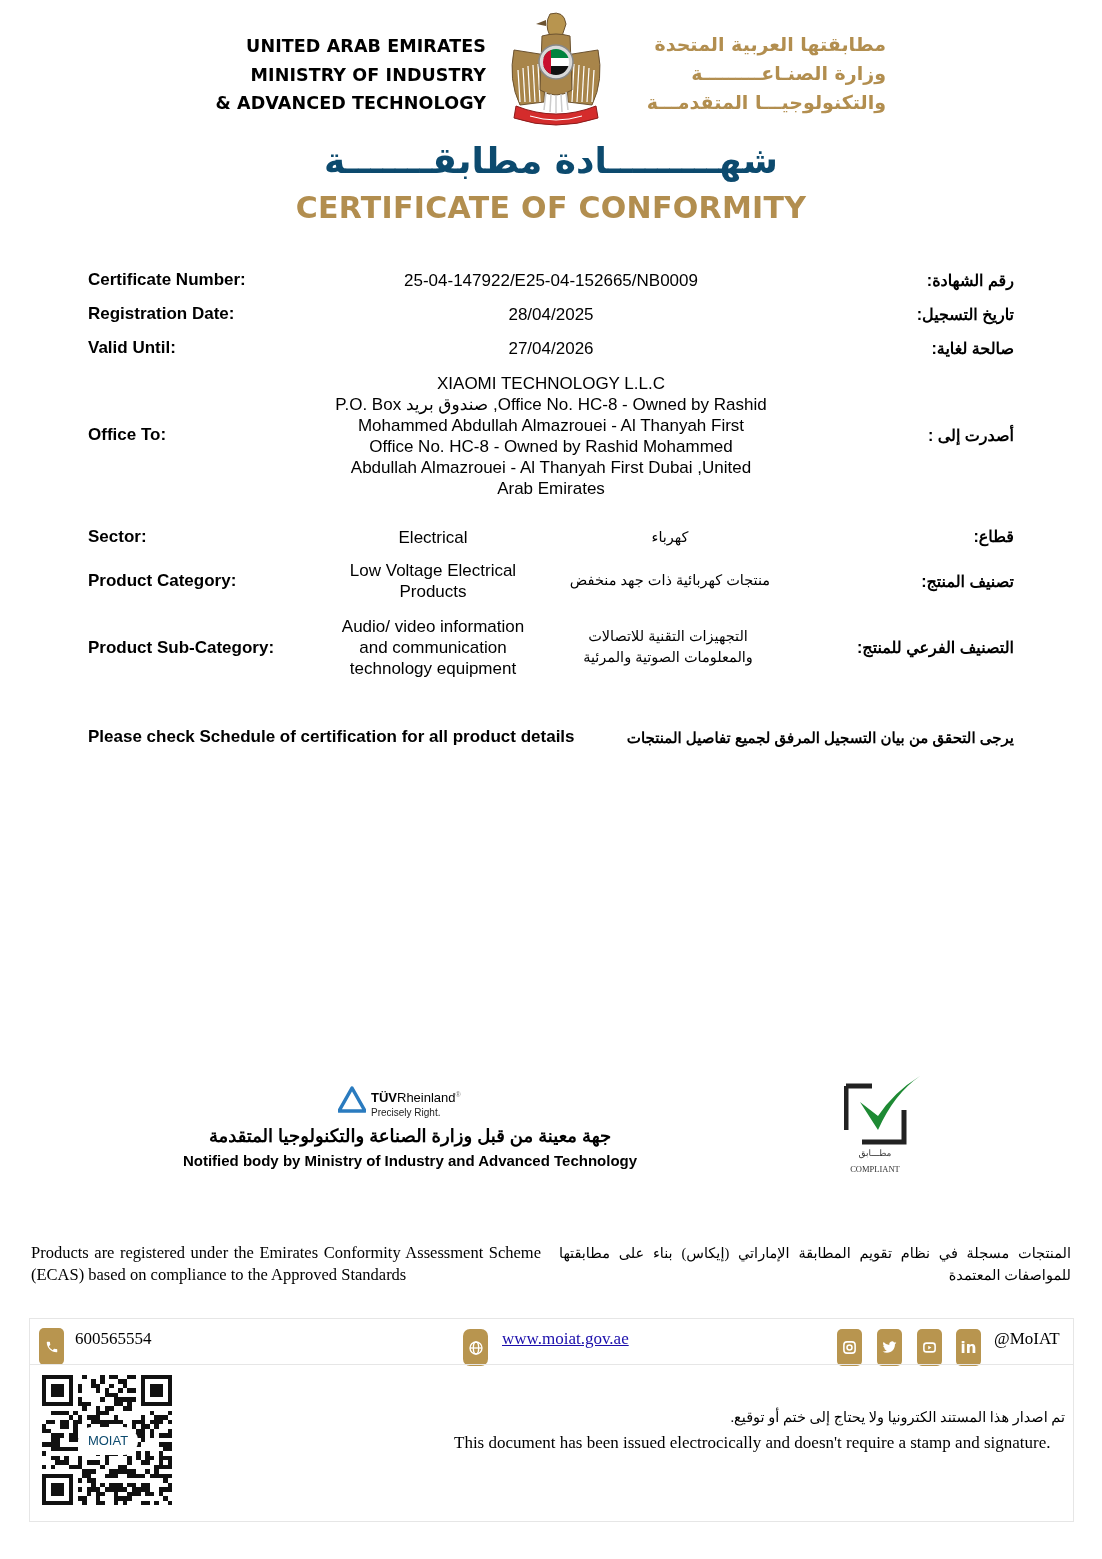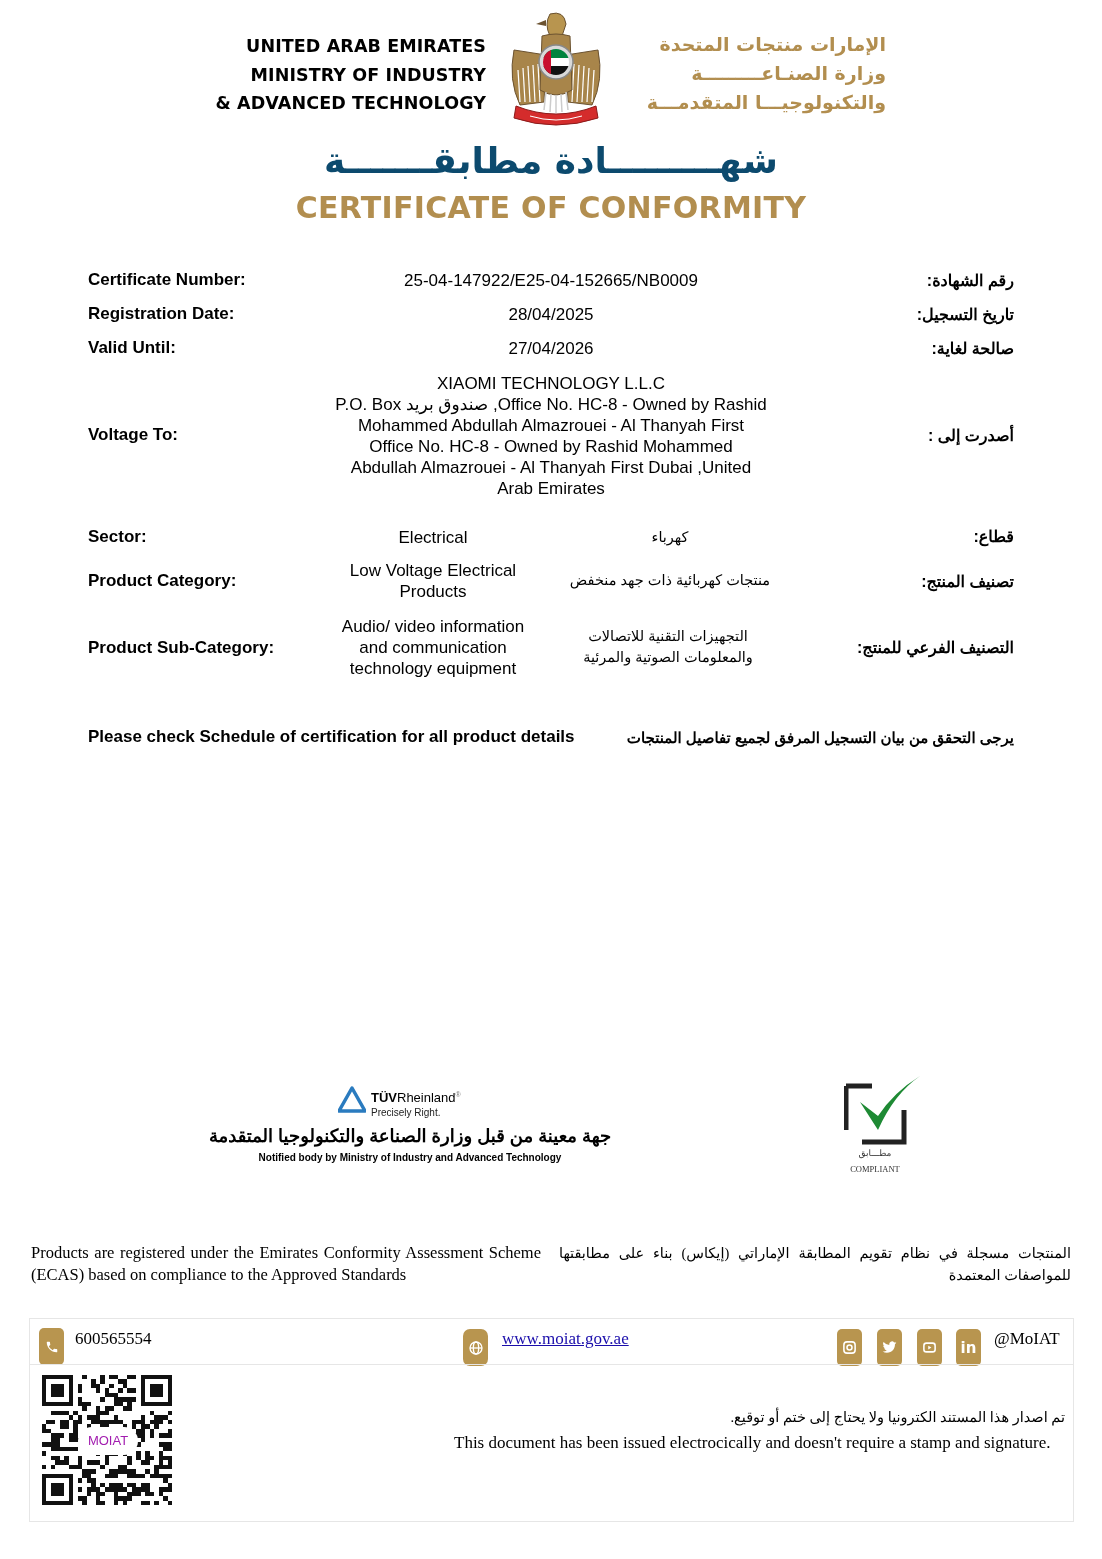--- a/index.html
+++ b/index.html
@@ -29,40 +29,40 @@
   .notice { position: absolute; left: 88px; top: 727px; font-weight: bold; font-size: 17px; text-align: center; }
   .notice-ar { position: absolute; right: 88px; top: 729px; font-weight: bold; font-size: 15px; direction: rtl; }
 
   
   .tuv { position: absolute; left: 338px; top: 1086px; width: 160px; height: 36px; }
   .tuv-name { position: absolute; left: 33px; top: 4px; font-size: 13px; color: #000; }
   .tuv-name b { font-weight: bold; }
   .tuv-sub { position: absolute; left: 33px; top: 21px; font-size: 10px; color: #222; }
   .nb-ar { position: absolute; left: 150px; width: 520px; top: 1125px; text-align: center; direction: rtl;
     font-weight: bold; font-size: 18px; }
-  .nb-en { position: absolute; left: 150px; width: 520px; top: 1152px; text-align: center; font-weight: bold; font-size: 10px; }
+  .nb-en { position: absolute; left: 150px; width: 520px; top: 1152px; text-align: center; font-weight: bold; font-size: 15px; }
 
   .compliant { position: absolute; left: 840px; top: 1068px; width: 84px; height: 112px; }
   .compliant-ar { position: absolute; left: 0; width: 70px; top: 80px; text-align: center; font-size: 9px; direction: rtl; color:#333; }
   .compliant-en { position: absolute; left: 0; width: 70px; top: 96px; text-align: center; font-size: 8.5px; color:#333; font-family: "Liberation Serif", serif; }
 
   
   .ecas-en { position: absolute; left: 31px; top: 1242px; width: 510px; font-family: "Liberation Serif", serif; font-size: 16.5px; line-height: 22px; text-align: justify; }
   .ecas-ar { position: absolute; right: 31px; top: 1242px; width: 512px; font-family: "Liberation Serif", serif; font-size: 14.5px; line-height: 22px; direction: rtl; text-align: justify; text-align-last: right; }
 
   
   .footer { position: absolute; left: 29px; top: 1318px; width: 1045px; height: 204px; border: 1px solid #e6e6e6; padding-left: 16px; }
   .footer-divider { position: absolute; left: 0; top: 45px; width: 100%; height: 1px; background: #e6e6e6; }
   .ico { position: absolute; width: 25px; height: 37px; background: #b8954f; border-radius: 5px; display: flex; align-items: center; justify-content: center; color: #fff; }
   .ftxt { position: absolute; font-family: "Liberation Serif", serif; font-size: 17px; }
   .flink { color: #1a0dab; text-decoration: underline; }
 
   .qr { position: absolute; left: 12px; top: 56px; width: 130px; height: 130px; }
   .qr-label { position: absolute; left: 36px; top: 52px; width: 60px; height: 28px; background: #fff; border-radius: 14px;
-    font-size: 13px; text-align: center; line-height: 28px; color: #a21caf; }
+    font-size: 13px; text-align: center; line-height: 28px; color: #0c4a6e; }
   .edoc-ar { position: absolute; right: 8px; top: 90px; font-family: "Liberation Serif", serif; font-size: 14.5px; direction: rtl; }
   .edoc-en { position: absolute; left: 424px; top: 112px; width: 611px; font-family: "Liberation Serif", serif; font-size: 17px; line-height: 23px; text-align: justify; }
 </style>
 </head>
 <body>
 
 <div class="hdr-en">
   <div>UNITED ARAB EMIRATES</div>
   <div>MINISTRY OF INDUSTRY</div>
   <div>&amp; ADVANCED TECHNOLOGY</div>
@@ -109,41 +109,41 @@
       <rect x="37" y="56" width="26" height="9" fill="#111"></rect>
       <rect x="37" y="39" width="8" height="26" fill="#c8102e"></rect>
     </g>
 
     <path d="M10 96 Q50 112 90 96 L92 108 Q50 122 8 108 Z" fill="#d42c2c" stroke="#8a1a1a" stroke-width="1"></path>
     <path d="M24 106 Q50 114 76 106" stroke="#fff" stroke-width="1" fill="none"></path>
   </svg>
 </div>
 
 <div class="hdr-ar">
-  <div>الإمارات منتجات المتحدة</div>
+  <div>مطابقتها العربية المتحدة</div>
   <div>وزارة الصنـاعـــــــــة</div>
   <div>والتكنولوجيـــا المتقدمـــة</div>
 </div>
 
 <div class="title-ar">شهـــــــــادة مطابقـــــــة</div>
 <div class="title-en">CERTIFICATE OF CONFORMITY</div>
 
 <div class="lbl" style="top:270px">Certificate Number:</div>
 <div class="val" style="left:351px;width:400px;top:270px">25-04-147922/E25-04-152665/NB0009</div>
 <div class="arl" style="top:271px">رقم الشهادة:</div>
 
 <div class="lbl" style="top:304px">Registration Date:</div>
 <div class="val" style="left:351px;width:400px;top:304px">28/04/2025</div>
 <div class="arl" style="top:305px">تاريخ التسجيل:</div>
 
 <div class="lbl" style="top:338px">Valid Until:</div>
 <div class="val" style="left:351px;width:400px;top:338px">27/04/2026</div>
 <div class="arl" style="top:339px">صالحة لغاية:</div>
 
-<div class="lbl" style="top:425px">Voltage To:</div>
+<div class="lbl" style="top:425px">Office To:</div>
 <div class="val" style="left:306px;width:490px;top:373px">
   <div>XIAOMI TECHNOLOGY L.L.C</div>
   <div>P.O. Box صندوق بريد ,Office No. HC-8 - Owned by Rashid</div>
   <div>Mohammed Abdullah Almazrouei - Al Thanyah First</div>
   <div>Office No. HC-8 - Owned by Rashid Mohammed</div>
   <div>Abdullah Almazrouei - Al Thanyah First Dubai ,United</div>
   <div>Arab Emirates</div>
 </div>
 <div class="arl" style="top:426px">أصدرت إلى :</div>
 

